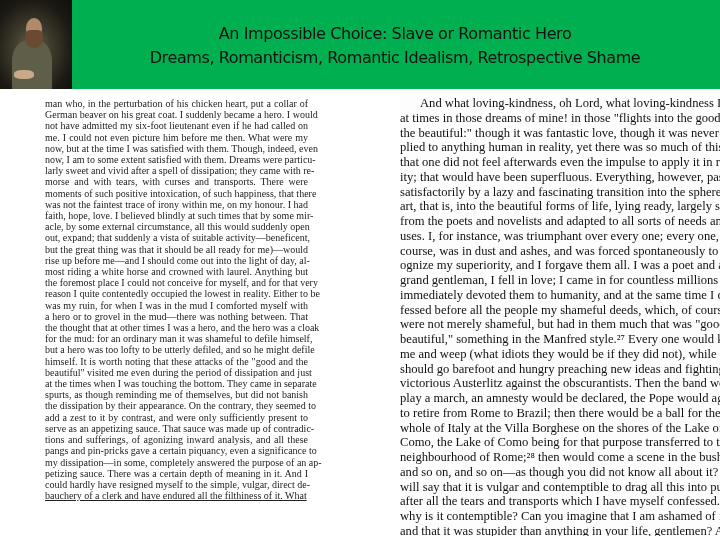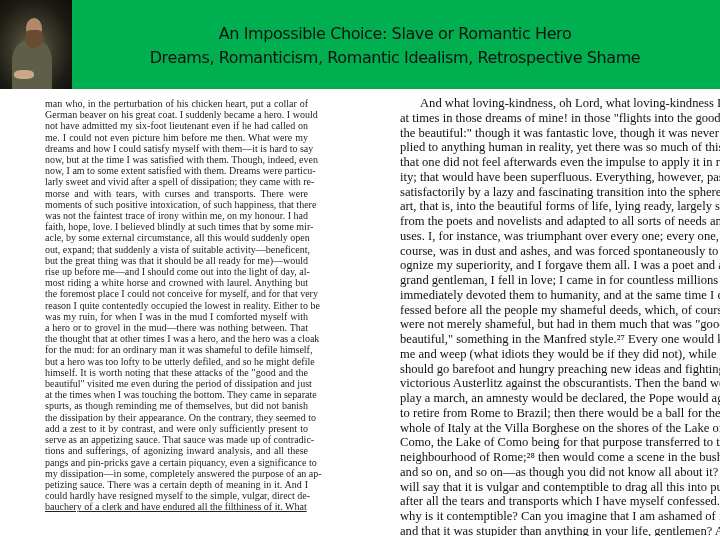--- a/index.html
+++ b/index.html
@@ -80,21 +80,20 @@
 <div class="title-block">
   <div>An Impossible Choice: Slave or Romantic Hero</div>
   <div>Dreams, Romanticism, Romantic Idealism, Retrospective Shame</div>
 </div>
 
 <div class="col-left" id="col-left">
     <span class="line">man who, in the perturbation of his chicken heart, put a collar of</span>
     <span class="line">German beaver on his great coat. I suddenly became a hero. I would</span>
     <span class="line">not have admitted my six-foot lieutenant even if he had called on</span>
     <span class="line">me. I could not even picture him before me then. What were my</span>
-    <span class="line">dreams and how I could satisfy myself with them—it is hard to say</span>
     <span class="line">now, but at the time I was satisfied with them. Though, indeed, even</span>
     <span class="line">now, I am to some extent satisfied with them. Dreams were particu-</span>
     <span class="line">larly sweet and vivid after a spell of dissipation; they came with re-</span>
     <span class="line">morse and with tears, with curses and transports. There were</span>
     <span class="line">moments of such positive intoxication, of such happiness, that there</span>
     <span class="line">was not the faintest trace of irony within me, on my honour. I had</span>
     <span class="line">faith, hope, love. I believed blindly at such times that by some mir-</span>
     <span class="line">acle, by some external circumstance, all this would suddenly open</span>
     <span class="line">out, expand; that suddenly a vista of suitable activity—beneficent,</span>
     <span class="line">but the great thing was that it should be all ready for me)—would</span>

